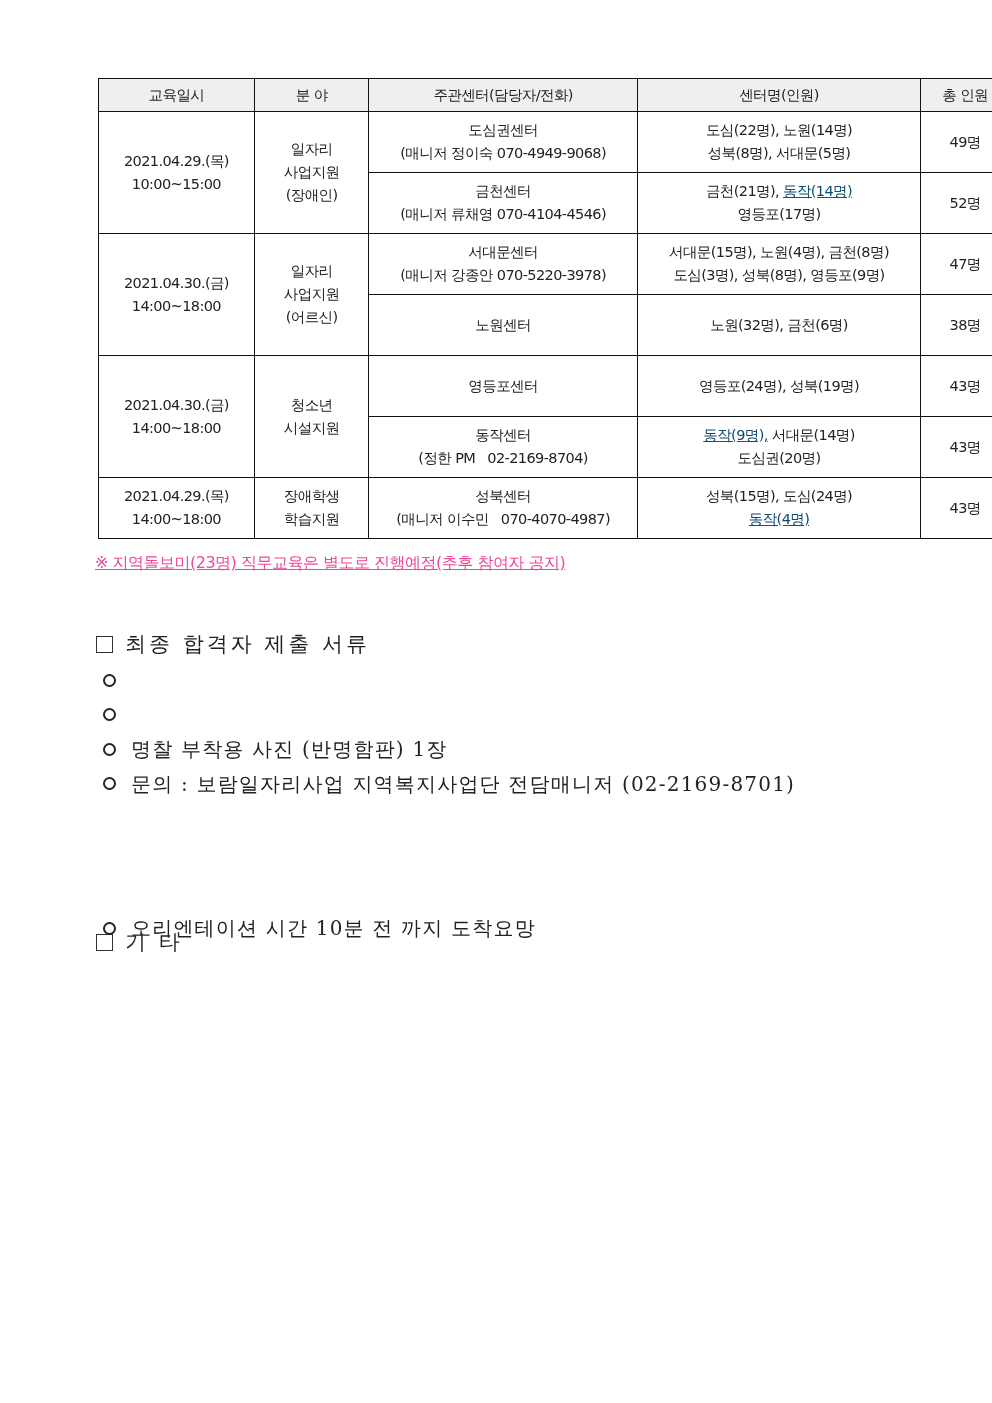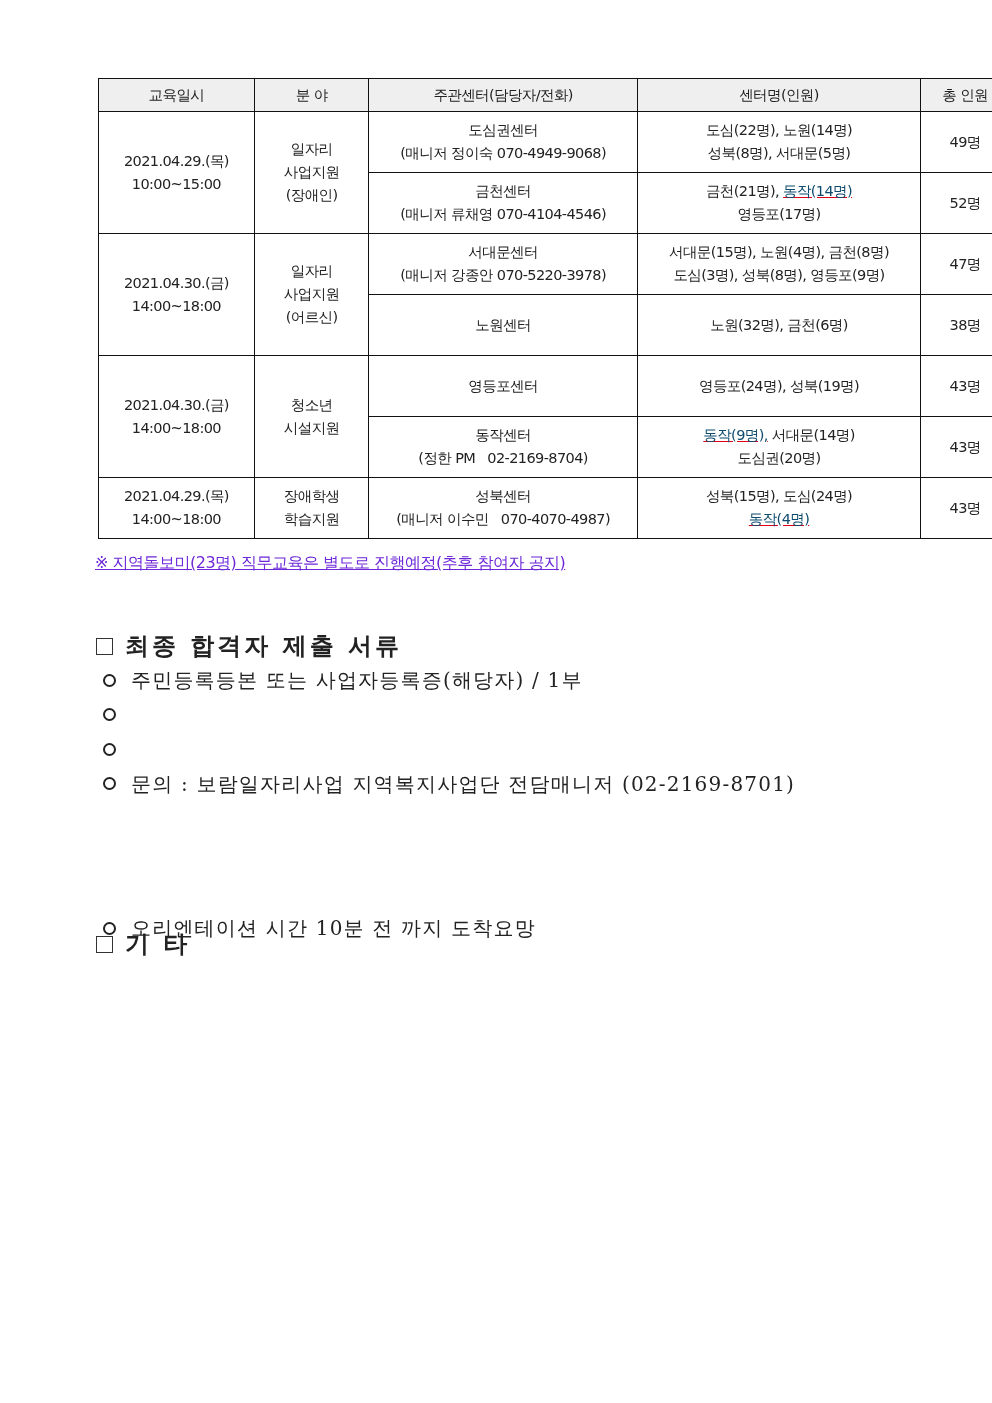--- a/index.html
+++ b/index.html
@@ -20,25 +20,25 @@
   .sched td { height: 60px; }
   .sched .c1 { width: 144px; }
   .sched .c2 { width: 106px; }
   .sched .c3 { width: 248px; }
   .sched .c4 { width: 262px; }
   .sched .c5 { width: 82px; }
   .line { display: block; }
   .red { color: #0c4a6e; text-decoration: underline; text-decoration-color: #e0001a; }
   .note {
     position: absolute; left: 95px; top: 553px;
-    font-size: 16px; color: #6d28d9; text-decoration: underline;
+    font-size: 16px; color: #ec4899; text-decoration: underline;
     letter-spacing: -0.5px;
   }
   .section-title {
-    position: absolute; left: 96px; font-size: 24px; font-weight: bold;
+    position: absolute; left: 96px; font-size: 21px; font-weight: normal;
     letter-spacing: 3px; font-family: "DejaVu Serif", "Liberation Serif", serif;
     display: flex; align-items: center;
   }
   .box {
     display: inline-block; width: 17px; height: 17px; border: 1.5px solid #333;
     margin-right: 12px; box-sizing: border-box;
   }
   .bullets { position: absolute; left: 103px; margin: 0; padding: 0; list-style: none; }
   .bullets li {
     height: 34.5px; line-height: 34.5px; font-size: 20px; letter-spacing: 1.2px;
@@ -187,27 +187,27 @@
 
 <div class="note">※ 지역돌보미(23명) 직무교육은 별도로 진행예정(추후 참여자 공지)</div>
 
 <div class="section-title" style="top:630px;">
   <span class="box"></span>
   <span>최종 합격자 제출 서류</span>
 </div>
 <ul class="bullets" style="top:663px;">
   <li>
       <span class="circle"></span>
-      <span>주민등록등본 또는 사업자등록증(해당자) / 1부</span>
-    </li>
-  <li>
-      <span class="circle"></span>
-    </li>
-  <li>
-      <span class="circle"></span>
+    </li>
+  <li>
+      <span class="circle"></span>
+    </li>
+  <li>
+      <span class="circle"></span>
+      <span>명찰 부착용 사진 (반명함판) 1장</span>
     </li>
   <li>
       <span class="circle"></span>
       <span>문의 : 보람일자리사업 지역복지사업단 전담매니저 (02-2169-8701)</span>
     </li>
 </ul>
 
 <div class="section-title" style="top:928px;">
   <span class="box"></span>
   <span>기 타</span>

